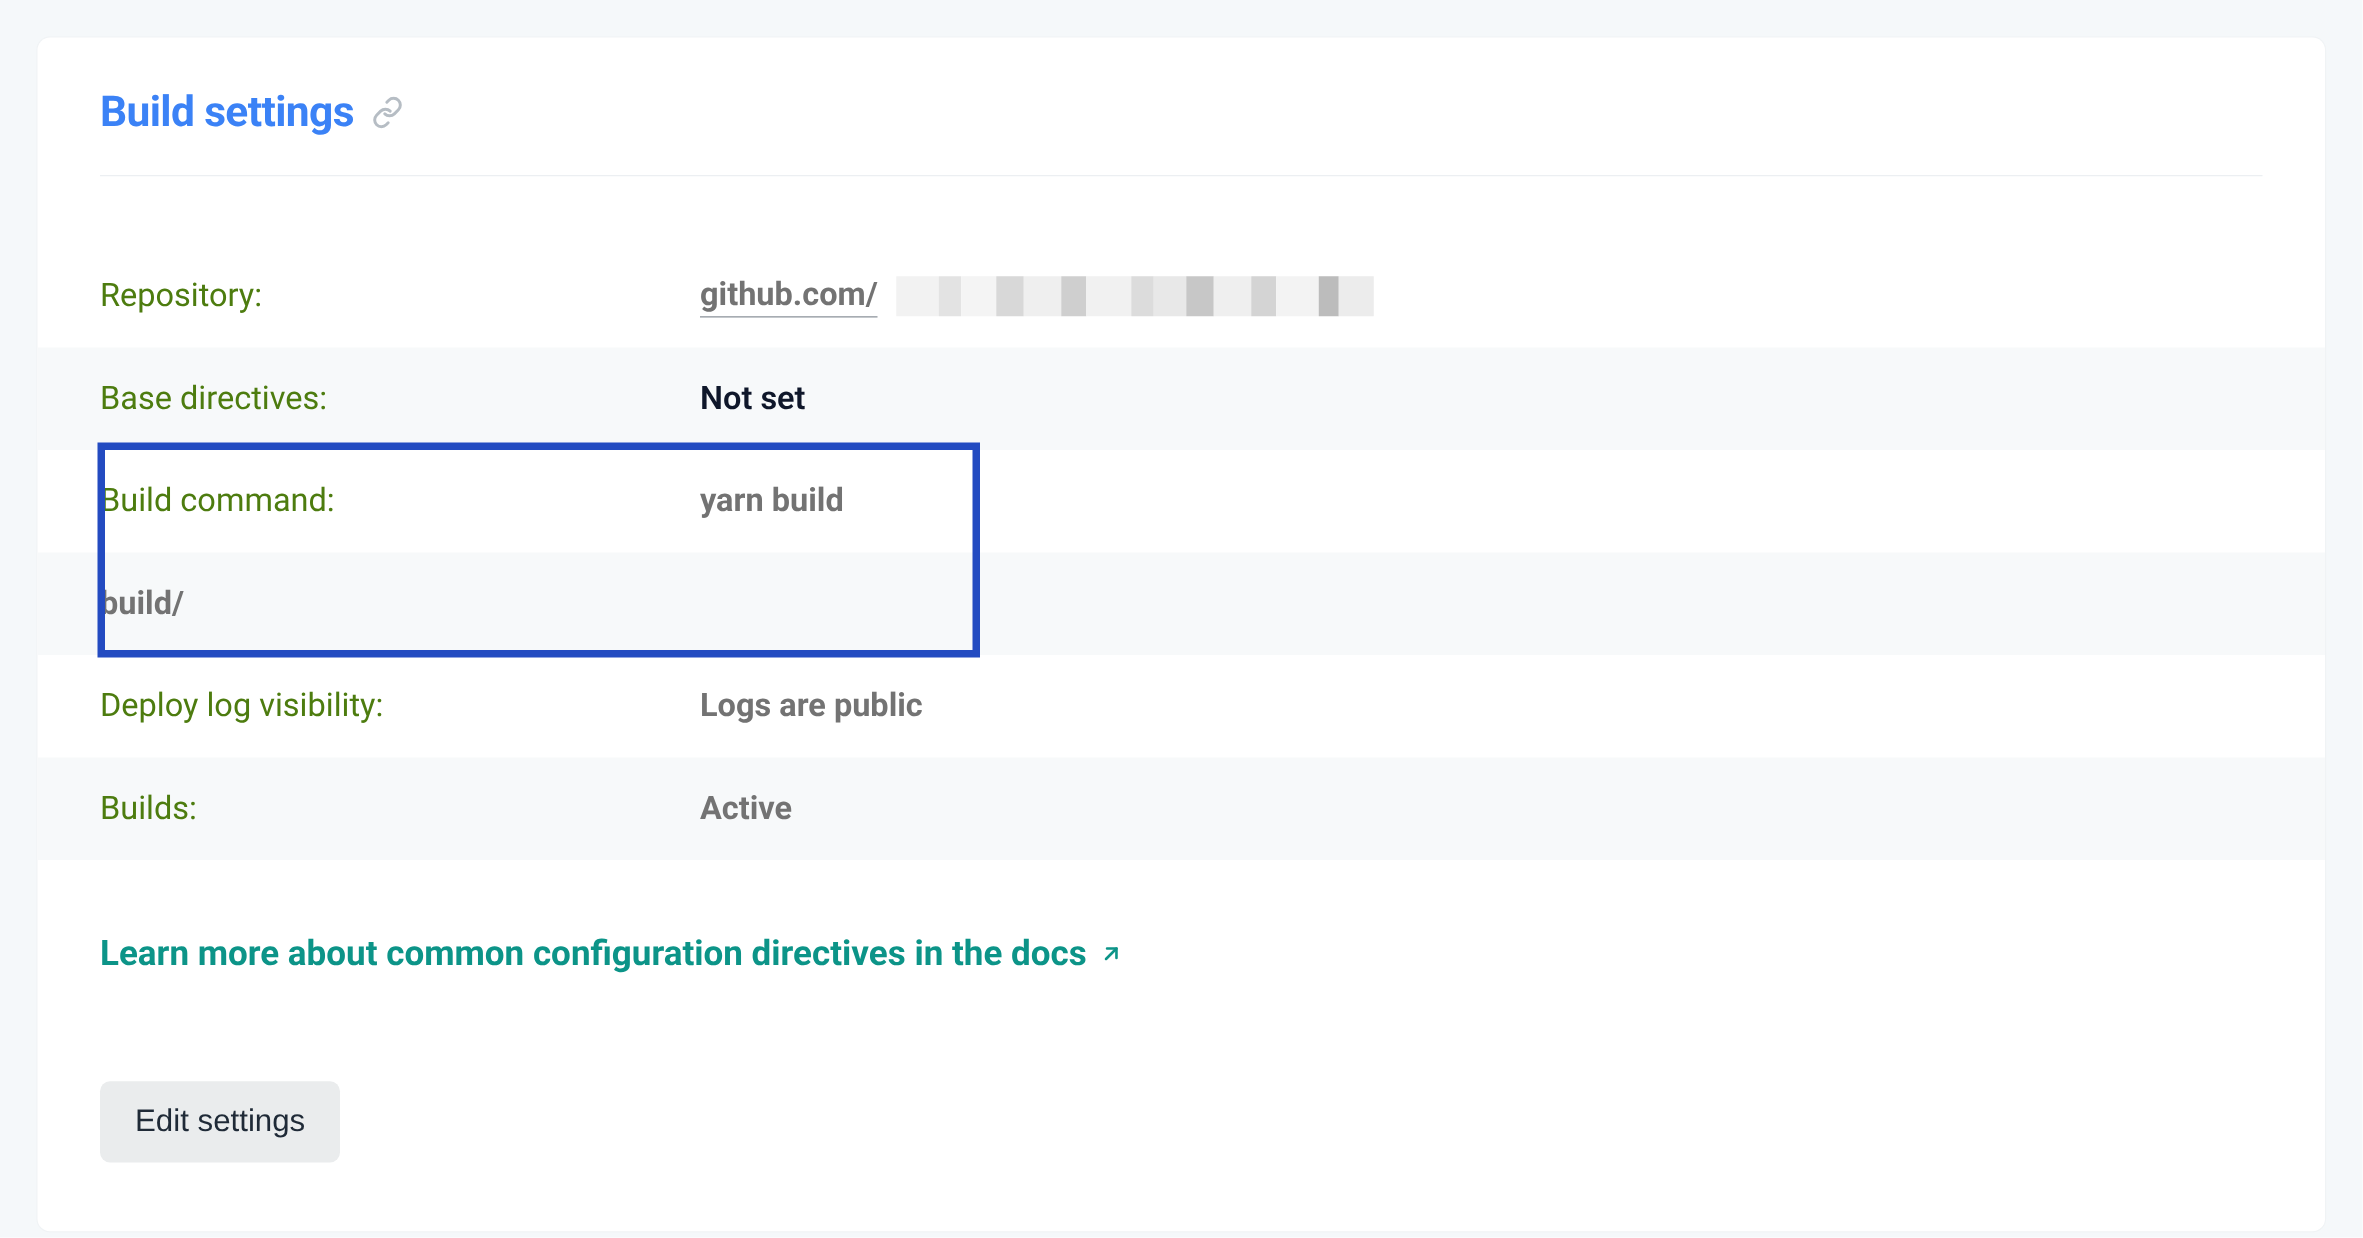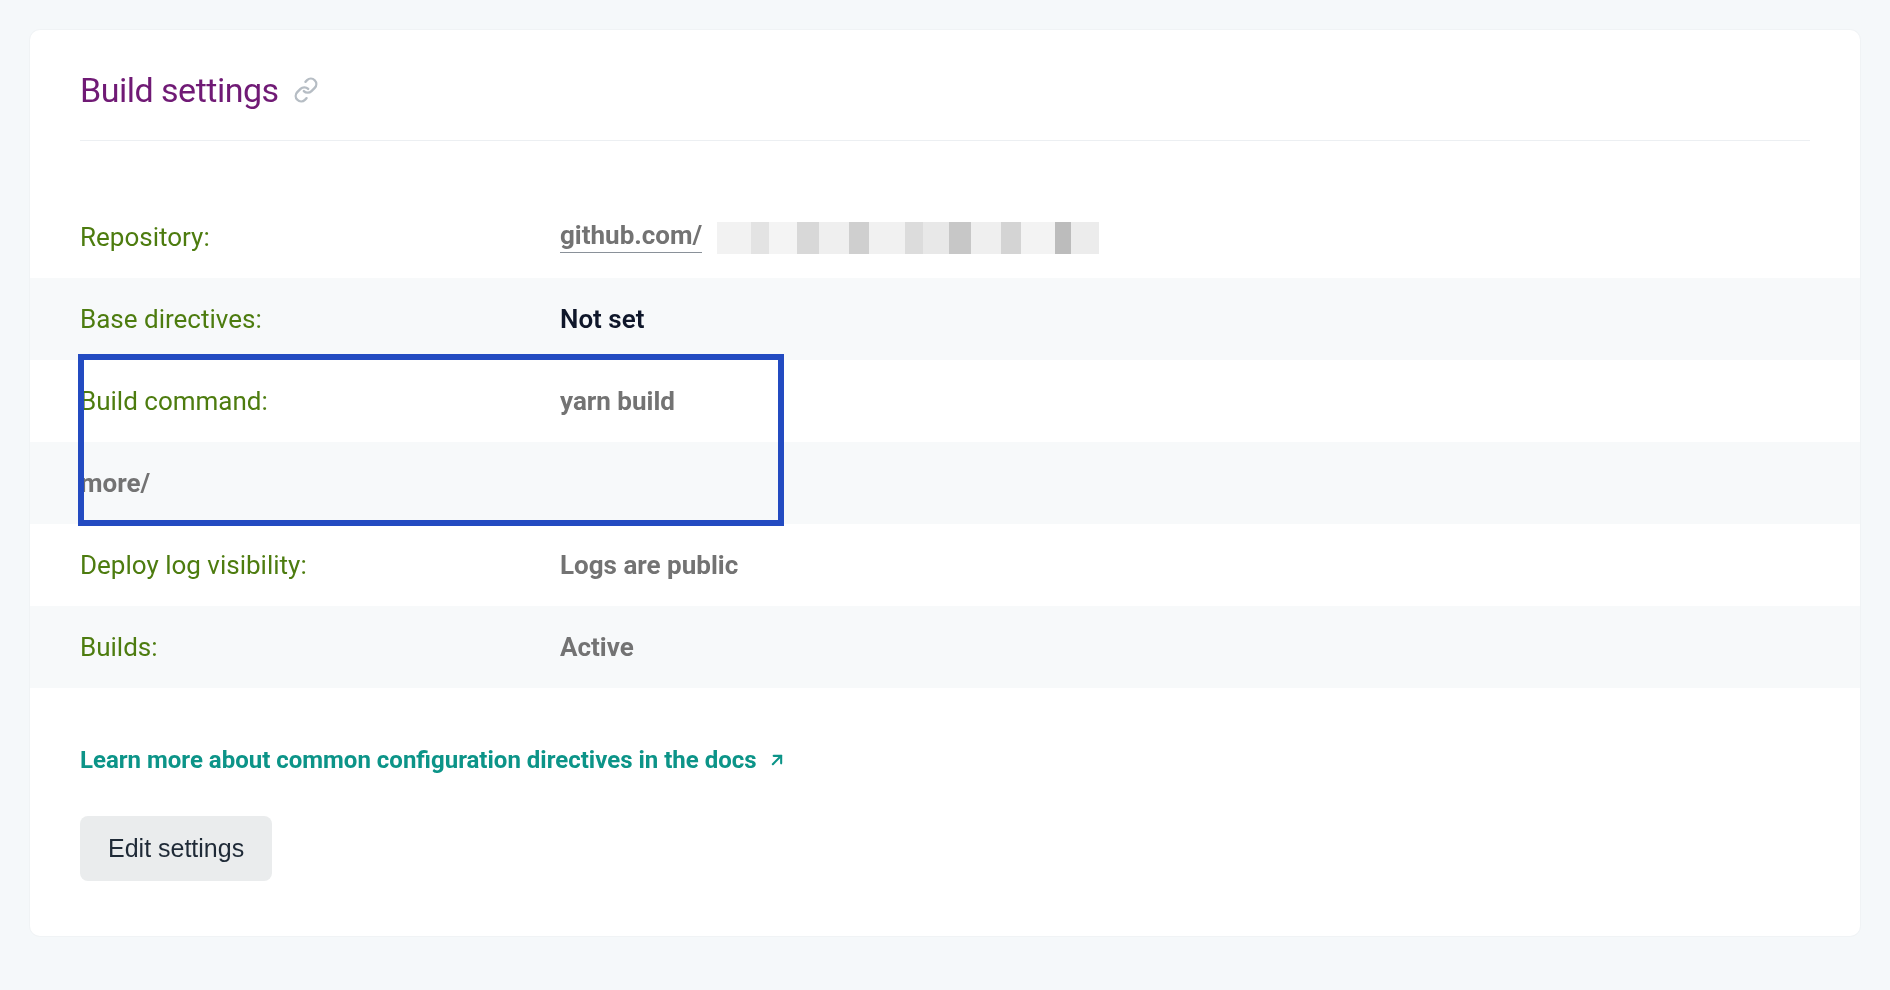--- a/index.html
+++ b/index.html
@@ -27,22 +27,22 @@
     display: flex;
     align-items: center;
     gap: 14px;
     padding-bottom: 30px;
     border-bottom: 1px solid #eceff2;
     margin-bottom: 55px;
   }
 
   .section-title {
     font-size: 34px;
-    font-weight: 400;
-    color: #701a75;
+    font-weight: 700;
+    color: #3b82f6;
     letter-spacing: -0.5px;
   }
 
   .link-icon svg {
     width: 26px;
     height: 26px;
     stroke: #b6bdc4;
     fill: none;
     stroke-width: 2.2;
     stroke-linecap: round;
@@ -111,21 +111,21 @@
 
   .learn-more-wrap {
     padding: 58px 50px 0 50px;
   }
 
   .learn-more {
     display: inline-flex;
     align-items: center;
     gap: 10px;
     color: #0c9488;
-    font-size: 24px;
+    font-size: 28px;
     font-weight: 700;
     text-decoration: none;
     cursor: pointer;
   }
 
   .ext-icon svg {
     width: 20px;
     height: 20px;
     stroke: #0c9488;
     fill: none;
@@ -144,20 +144,21 @@
     align-items: center;
     justify-content: center;
     background: #eaeced;
     color: #1f2a37;
     font-size: 25px;
     font-weight: 500;
     border: none;
     border-radius: 8px;
     padding: 18px 28px;
     cursor: pointer;
+    margin-top: 44px;
   }
 </style>
 </head>
 <body>
 
 <div class="card">
 
   <div class="card-inner">
     <div class="section-title-wrap">
       <h2 class="section-title">Build settings</h2>
@@ -200,21 +201,21 @@
       <div class="row-label">Base directives:</div>
       <div class="row-value muted">Not set</div>
     </div>
 
     <div class="row">
       <div class="row-label">Build command:</div>
       <div class="row-value">yarn build</div>
     </div>
 
     <div class="row striped">
-      <div class="row-value">more/</div>
+      <div class="row-value">build/</div>
     </div>
 
     <div class="row">
       <div class="row-label">Deploy log visibility:</div>
       <div class="row-value">Logs are public</div>
     </div>
 
     <div class="row striped">
       <div class="row-label">Builds:</div>
       <div class="row-value">Active</div>

